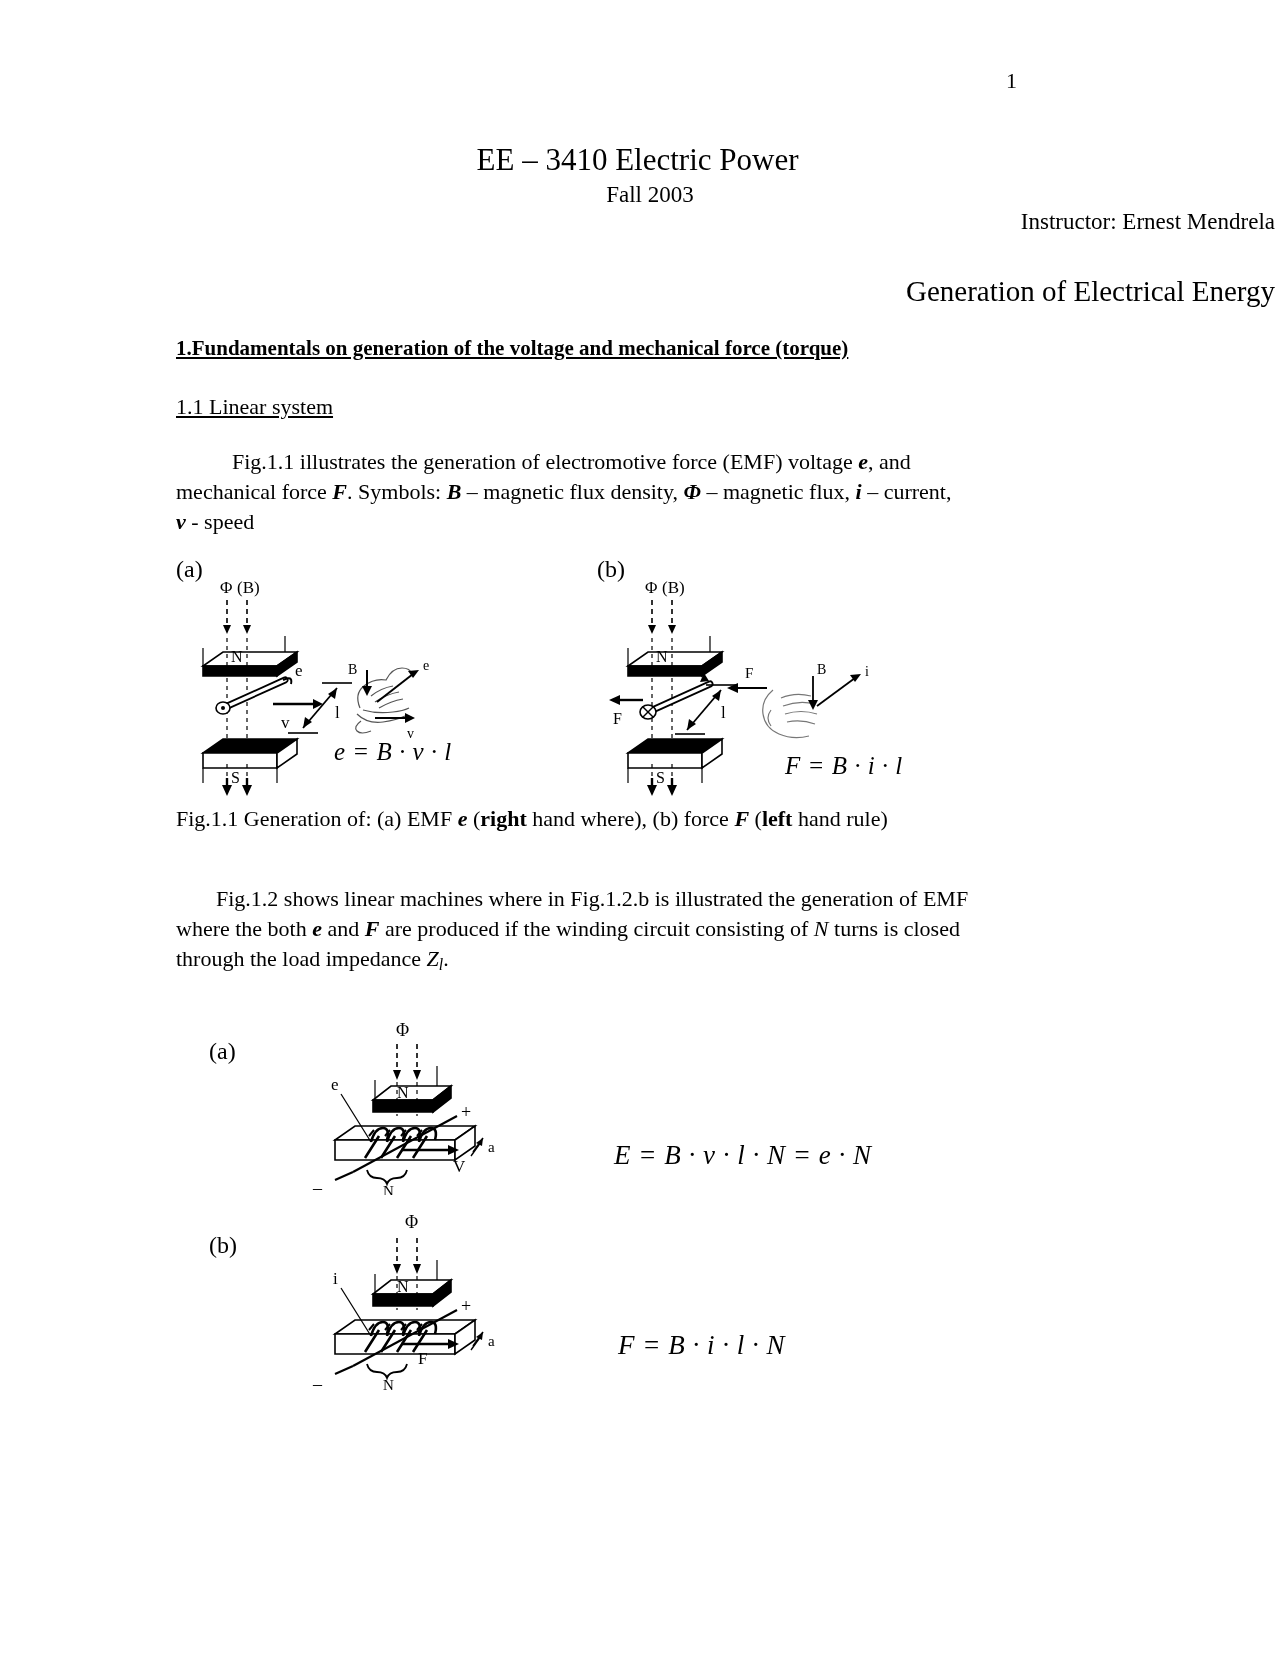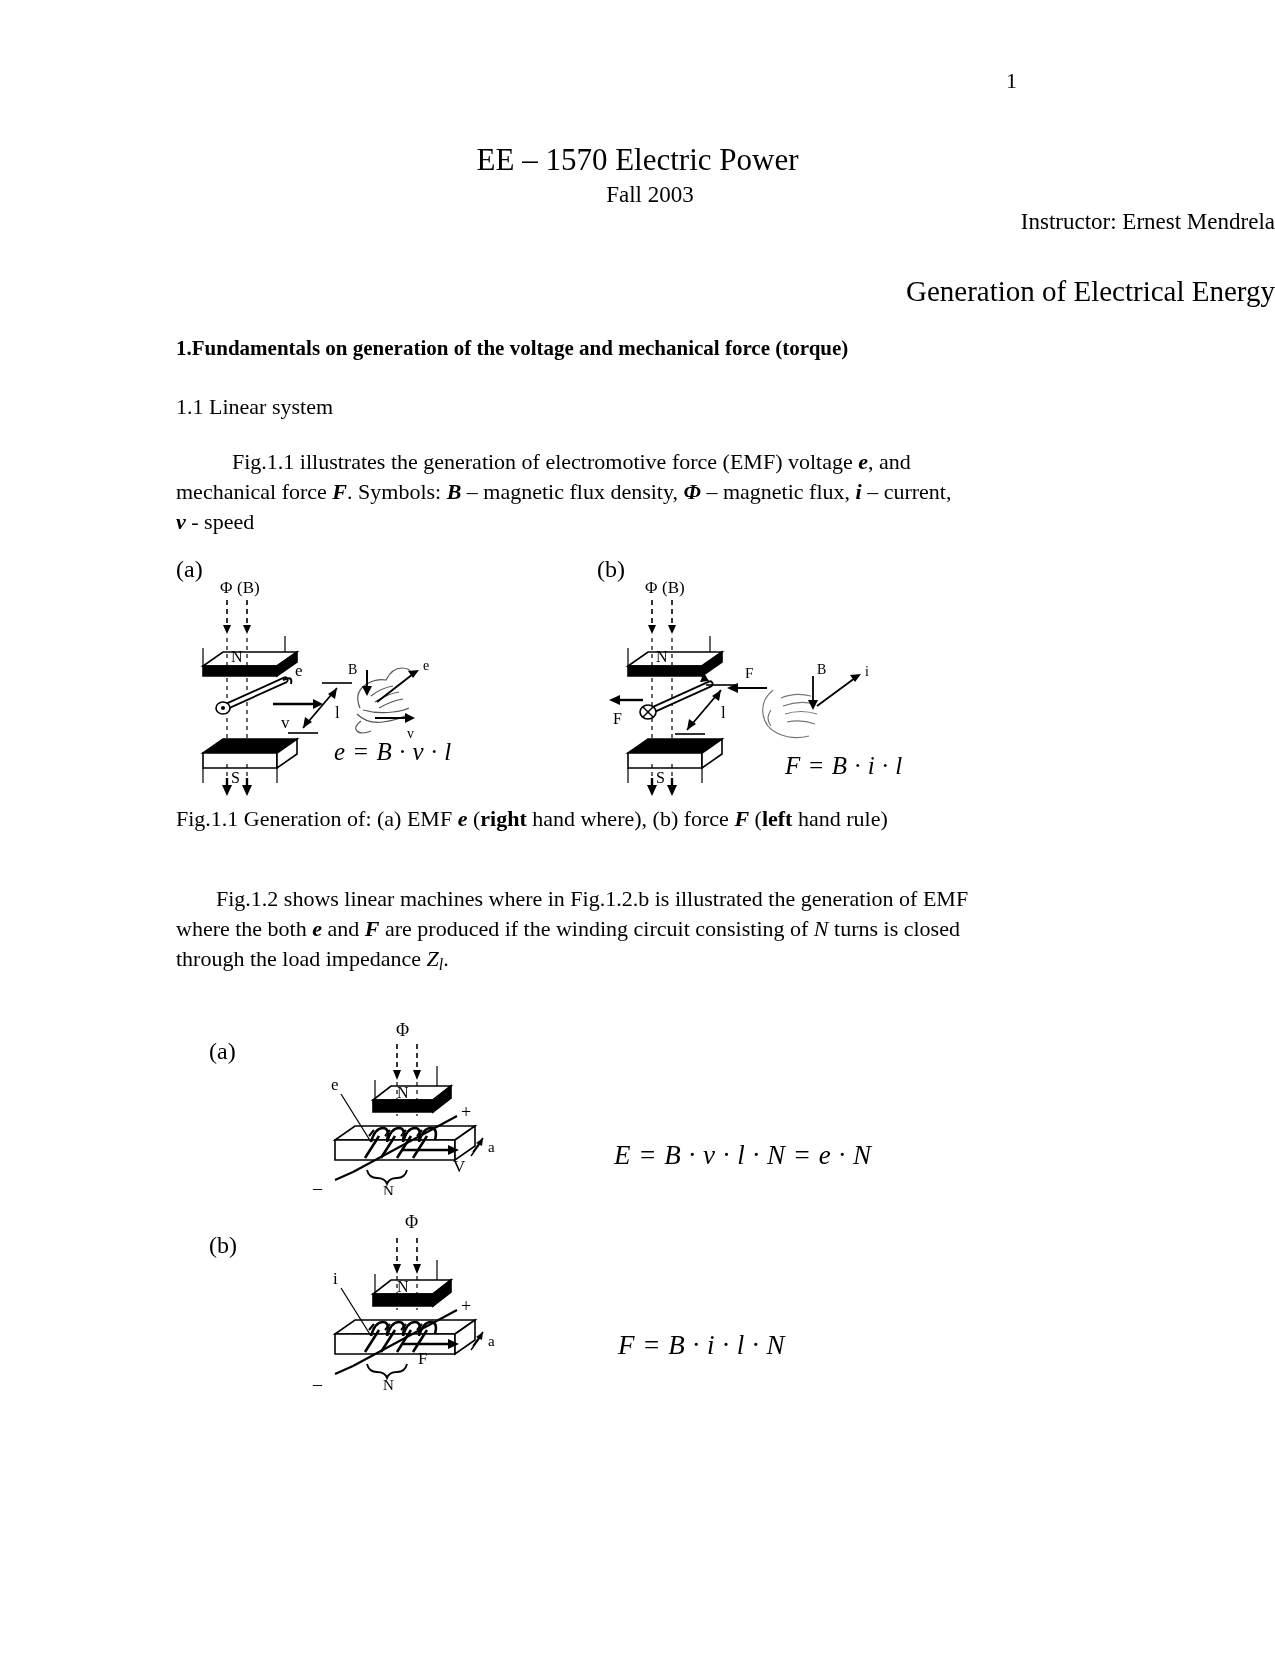--- a/index.html
+++ b/index.html
@@ -23,27 +23,27 @@
   svg{display:block;}
   .abs{position:absolute;}
 </style>
 </head>
 <body>
 
 <div class="page">
 
   <div class="pageno">1</div>
 
-  <div class="title1">EE – 1570 Electric Power</div>
+  <div class="title1">EE – 3410 Electric Power</div>
   <div class="title2">Fall 2003</div>
   <div class="title3">Instructor: Ernest Mendrela</div>
   <div class="title4">Generation of Electrical Energy</div>
 
-  <div class="body-col h-bold" style="top:336px;">1.Fundamentals on generation of the voltage and mechanical force (torque)</div>
-  <div class="body-col t" style="top:392px;">1.1 Linear system</div>
+  <div class="body-col h-bold" style="top:336px;text-decoration:underline;">1.Fundamentals on generation of the voltage and mechanical force (torque)</div>
+  <div class="body-col t" style="top:392px;text-decoration:underline;">1.1 Linear system</div>
 
   <div class="body-col t" style="top:447px;">
     <div class="indent">
       <span>Fig.1.1 illustrates the generation of electromotive force (EMF) voltage </span><i>e</i><span>, and</span>
     </div>
     <div>
       <span>mechanical force </span><i>F</i><span>. Symbols: </span><i>B</i><span> – magnetic flux density, </span><i>Φ</i><span> – magnetic flux, </span><i>i</i><span> – current,</span>
     </div>
     <div>
       <i>v</i><span> - speed</span>

